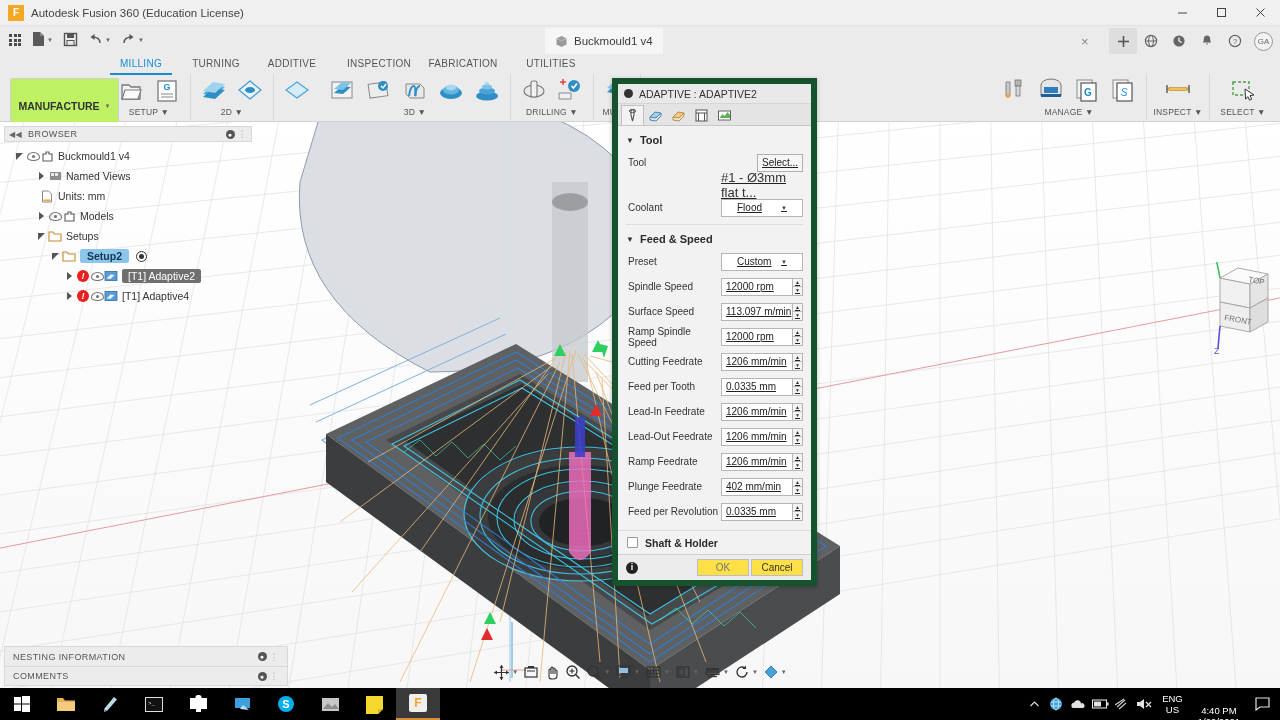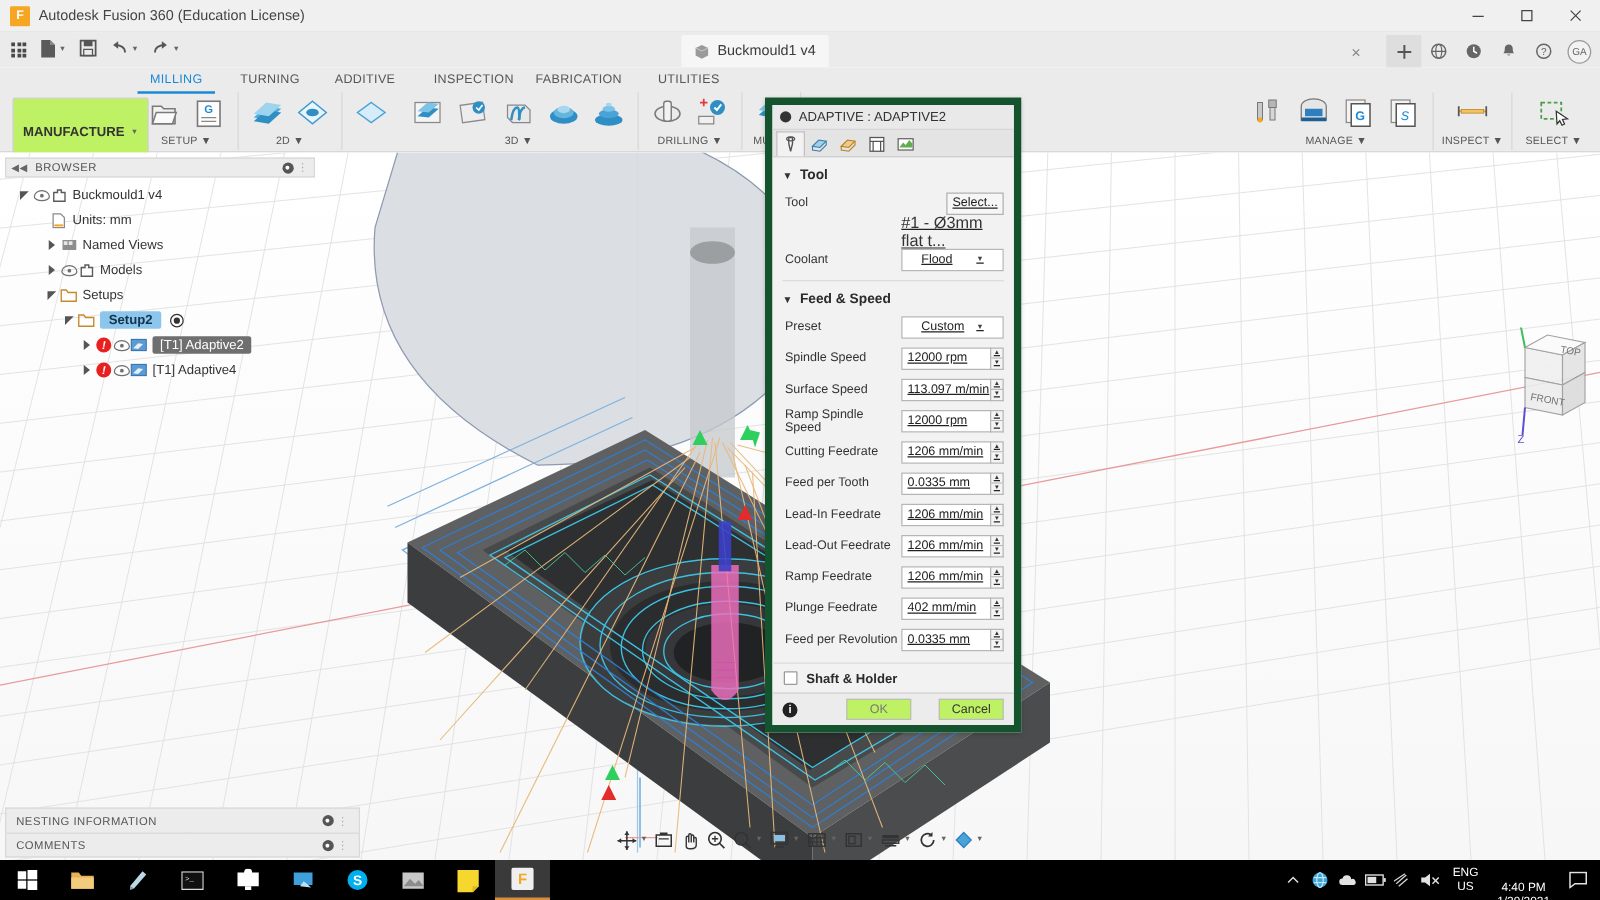--- a/index.html
+++ b/index.html
@@ -202,23 +202,23 @@
     border-top: 1px solid #dcdcdc; }
   .chk { width: 11px; height: 11px; border: 1px solid #9a9a9a; background: #fff;
     margin-right: 7px; border-radius: 1px; }
   .chkrow span { font-size: 10.5px; font-weight: bold; color: #2b2b2b; }
   .dlg-foot { height: 26px; border-top: 1px solid #d0d0d0; background: #ececec;
     display: flex; align-items: center; padding: 0 8px; }
   .info-ic { width: 12px; height: 12px; border-radius: 50%; background: #222;
     color: #fff; font-size: 9px; font-weight: bold; display: flex;
     align-items: center; justify-content: center; line-height: 1; }
   .dbtn { height: 17px; min-width: 52px; border: 1px solid #bdbdbd;
-    background: #bef264; font-size: 10px; color: #777;
+    background: #fde047; font-size: 10px; color: #777;
     display: flex; align-items: center; justify-content: center;
-    margin-left: 22px; }
+    margin-left: 2px; }
   .dbtn.cancel { color: #333; }
 
   
   .botpanels { position: absolute; left: 4px; bottom: 34px; width: 284px; }
   .botpanel { height: 20px; background: #ececec; border: 1px solid #d8d8d8;
     border-bottom: none; display: flex; align-items: center; padding: 0 8px;
     font-size: 9px; color: #555; letter-spacing: .4px; }
   .botpanel:last-child { border-bottom: 1px solid #d8d8d8; }
 
   
@@ -770,42 +770,42 @@
             <i class="eye"></i>
           </span>
         <span class="tw">
           <svg width="13" height="13" viewBox="0 0 13 13">
               <path d="M2 4h3V2h3v2h3v7H2z" fill="none" stroke="#5a5a5a" stroke-width="1.1"></path>
             </svg>
         </span>
         <span class="tlabel">Buckmould1 v4</span>
       </div>
 
-      <div class="trow" style="padding-left:36px">
-        <span class="tw">
-          <svg width="12" height="13" viewBox="0 0 12 13">
-              <path d="M1.5 1h6l3 3v8h-9z" fill="#fff" stroke="#8a8a8a" stroke-width="1"></path>
-              <rect x="2.5" y="9.5" width="7" height="1.6" fill="#f5a623"></rect>
-            </svg>
-        </span>
-        <span class="tlabel">Units: mm</span>
-      </div>
-
       <div class="trow" style="padding-left:30px">
         <span class="tw">
             <i class="tri"></i>
           </span>
         <span class="tw">
           <svg width="13" height="12" viewBox="0 0 13 12">
               <rect x="1" y="2" width="11" height="8" fill="#8d8d8d"></rect>
               <rect x="2" y="3" width="3" height="3" fill="#e6e6e6"></rect>
               <rect x="6" y="3" width="3" height="3" fill="#e6e6e6"></rect>
             </svg>
         </span>
         <span class="tlabel">Named Views</span>
+      </div>
+
+      <div class="trow" style="padding-left:36px">
+        <span class="tw">
+          <svg width="12" height="13" viewBox="0 0 12 13">
+              <path d="M1.5 1h6l3 3v8h-9z" fill="#fff" stroke="#8a8a8a" stroke-width="1"></path>
+              <rect x="2.5" y="9.5" width="7" height="1.6" fill="#f5a623"></rect>
+            </svg>
+        </span>
+        <span class="tlabel">Units: mm</span>
       </div>
 
       <div class="trow" style="padding-left:30px">
         <span class="tw">
             <i class="tri"></i>
           </span>
         <span class="tw">
             <i class="eye"></i>
           </span>
         <span class="tw">

